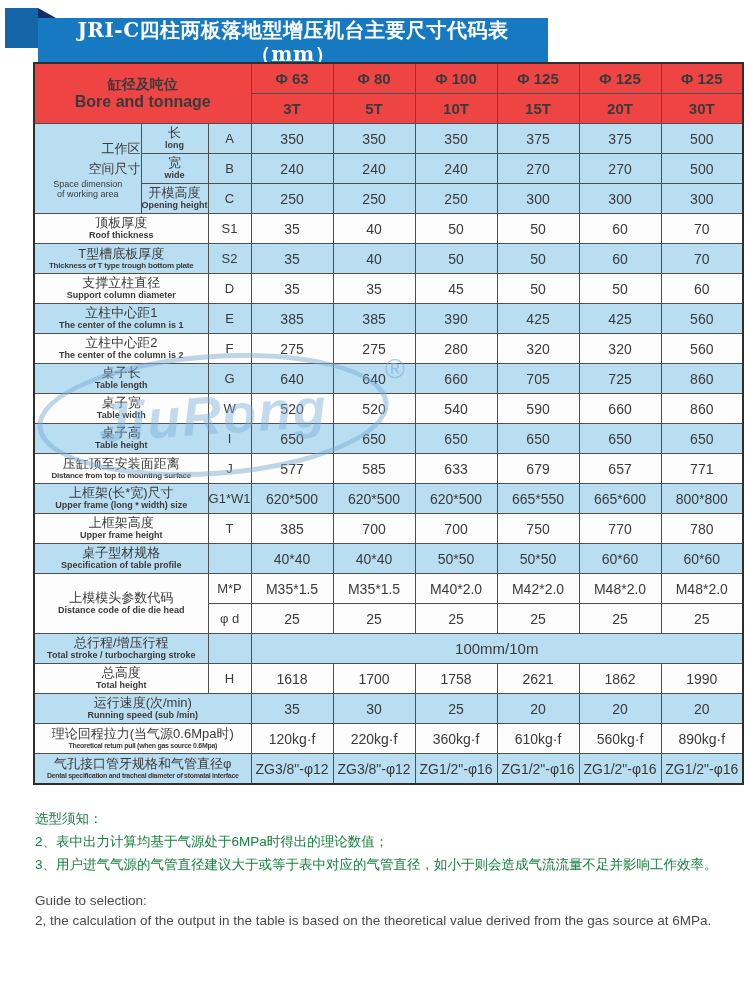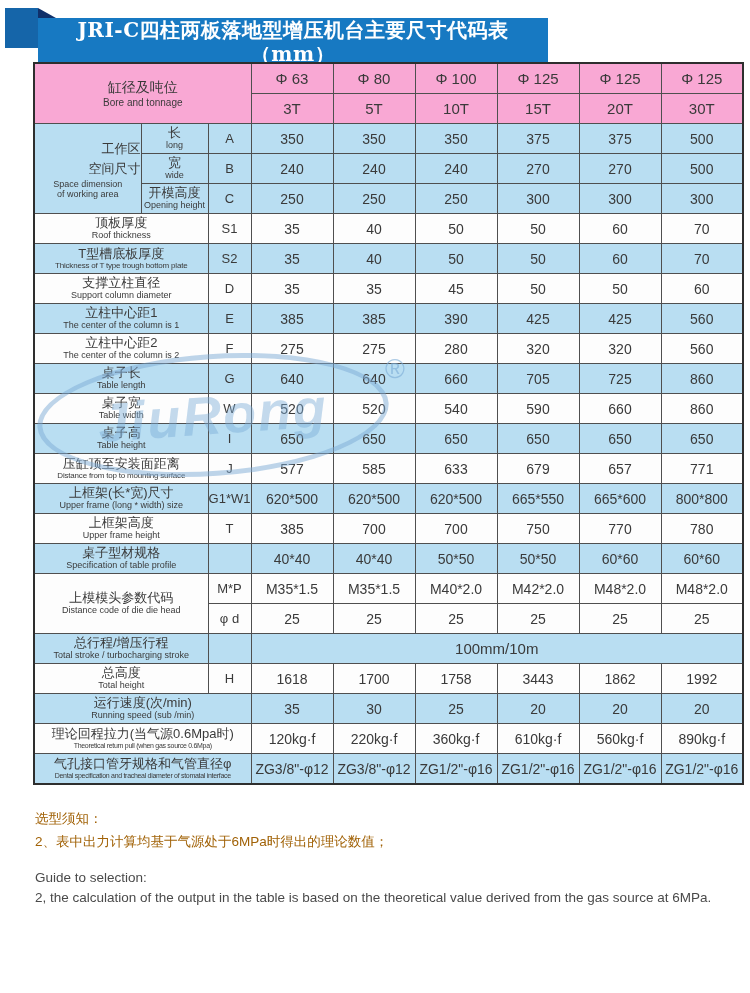--- a/index.html
+++ b/index.html
@@ -13,50 +13,50 @@
     border-bottom:10px solid #10306a; border-right:18px solid transparent; }
   .banner { position:absolute; left:38px; top:18px; width:494px; background:#1779c2;
     color:#fff; text-align:center; padding:0 8px 3px 8px; }
   .banner-title { font-family:"DejaVu Serif", serif; font-weight:bold; font-size:20px; line-height:1.2; letter-spacing:0.5px; }
   .banner-sub { font-family:"DejaVu Serif", serif; font-weight:bold; font-size:12.5px; line-height:1.15; }
   
   .table-wrap { position:absolute; left:33px; top:62px; width:712px; }
   table.spec { border-collapse:collapse; table-layout:fixed; width:709px; border:2px solid #2e2e2e; }
   table.spec td { border:1px solid #4f4f4f; text-align:center; vertical-align:middle;
     padding:0; height:29px; overflow:hidden; }
-  thead td { background:#f9a8d4; }
+  thead td { background:#ef4444;font-weight:bold; }
   .h1 td { height:31px; font-size:15px; }
   .h2 td { height:30px; font-size:15px; }
   td.corner .zh { font-size:14px; line-height:1.25; }
-  td.corner .en { font-size:10px; line-height:1.15; }
+  td.corner .en { font-size:16px; line-height:1.15; }
   tr.rb td { background:#b9def2; }
   tr.rw td { background:#fdfdfd; }
   td.lbl .zh { font-size:13px; line-height:1.15; }
-  td.lbl .en { font-size:9px;  line-height:1.1; }
+  td.lbl .en { font-size:9px;  line-height:1.1;font-weight:bold; }
   td.lbl.tight .en  { font-size:8px;   letter-spacing:-0.2px; }
   td.lbl.xtight .en { font-size:7px;   letter-spacing:-0.3px; }
   td.glbl .zh { font-size:13px; line-height:1.2; padding:3px 0 2px 0;text-align:right; }
   td.glbl .en { font-size:9px;  line-height:1.15; }
   td.code { font-size:13px; }
   td.val  { font-size:14px; }
   td.merged { font-size:15px; }
   
   .watermark { position:absolute; left:0; top:0; width:712px; height:731px; pointer-events:none; }
   .wm-oval { position:absolute; left:4px; top:292px; width:342px; height:112px;
     border:5px solid rgba(125,172,214,0.50); border-radius:50%; transform:rotate(-4deg);
     display:flex; align-items:center; justify-content:center; }
   .wm-logo-text { font-size:54px; font-weight:bold; font-style:italic;
     color:rgba(125,172,214,0.45); letter-spacing:2px; }
   .wm-reg { position:absolute; left:352px; top:292px; font-size:27px; color:rgba(125,172,214,0.62); }
   .wm-big { position:absolute; left:392px; top:264px; font-size:152px; font-weight:bold;
     line-height:1; letter-spacing:10px; color:rgba(130,178,216,0.42);
     font-family:"DejaVu Sans", sans-serif; white-space:nowrap; }
   
   .notes { position:absolute; left:35px; top:808px; width:710px; }
-  .note-zh { font-size:13.5px; color:#a16207; line-height:1.7; }
+  .note-zh { font-size:13.5px; color:#15803d; line-height:1.7; }
   .note-en { margin-top:14px; font-size:13.5px; color:#4a4a4a; line-height:1.5; }
 </style>
 </head>
 <body>
 
 <div class="page">
 
   <div class="corner-square"></div>
   <div class="corner-fold"></div>
 
@@ -334,23 +334,23 @@
           </tr>
           <tr class="rw">
             <td class="lbl" colspan="2">
               <div class="zh">总高度</div>
               <div class="en">Total height</div>
             </td>
             <td class="code">H</td>
             <td class="val">1618</td>
             <td class="val">1700</td>
             <td class="val">1758</td>
-            <td class="val">3443</td>
+            <td class="val">2621</td>
             <td class="val">1862</td>
-            <td class="val">1992</td>
+            <td class="val">1990</td>
           </tr>
           <tr class="rb">
             <td class="lbl" colspan="3">
               <div class="zh">运行速度(次/min)</div>
               <div class="en">Running speed (sub /min)</div>
             </td>
             <td class="val">35</td>
             <td class="val">30</td>
             <td class="val">25</td>
             <td class="val">20</td>
@@ -389,20 +389,21 @@
         <span class="wm-logo-text">JiuRong</span>
       </div>
       <div class="wm-reg">®</div>
     </div>
   </div>
 
   <div class="notes">
     <div class="note-zh">
       <div>选型须知：</div>
       <div>2、表中出力计算均基于气源处于6MPa时得出的理论数值；</div>
+      <div>3、用户进气气源的气管直径建议大于或等于表中对应的气管直径，如小于则会造成气流流量不足并影响工作效率。</div>
     </div>
     <div class="note-en">
       <div>Guide to selection:</div>
       <div>2, the calculation of the output in the table is based on the theoretical value derived from the gas source at 6MPa.</div>
 
     </div>
   </div>
 
 </div>
 

